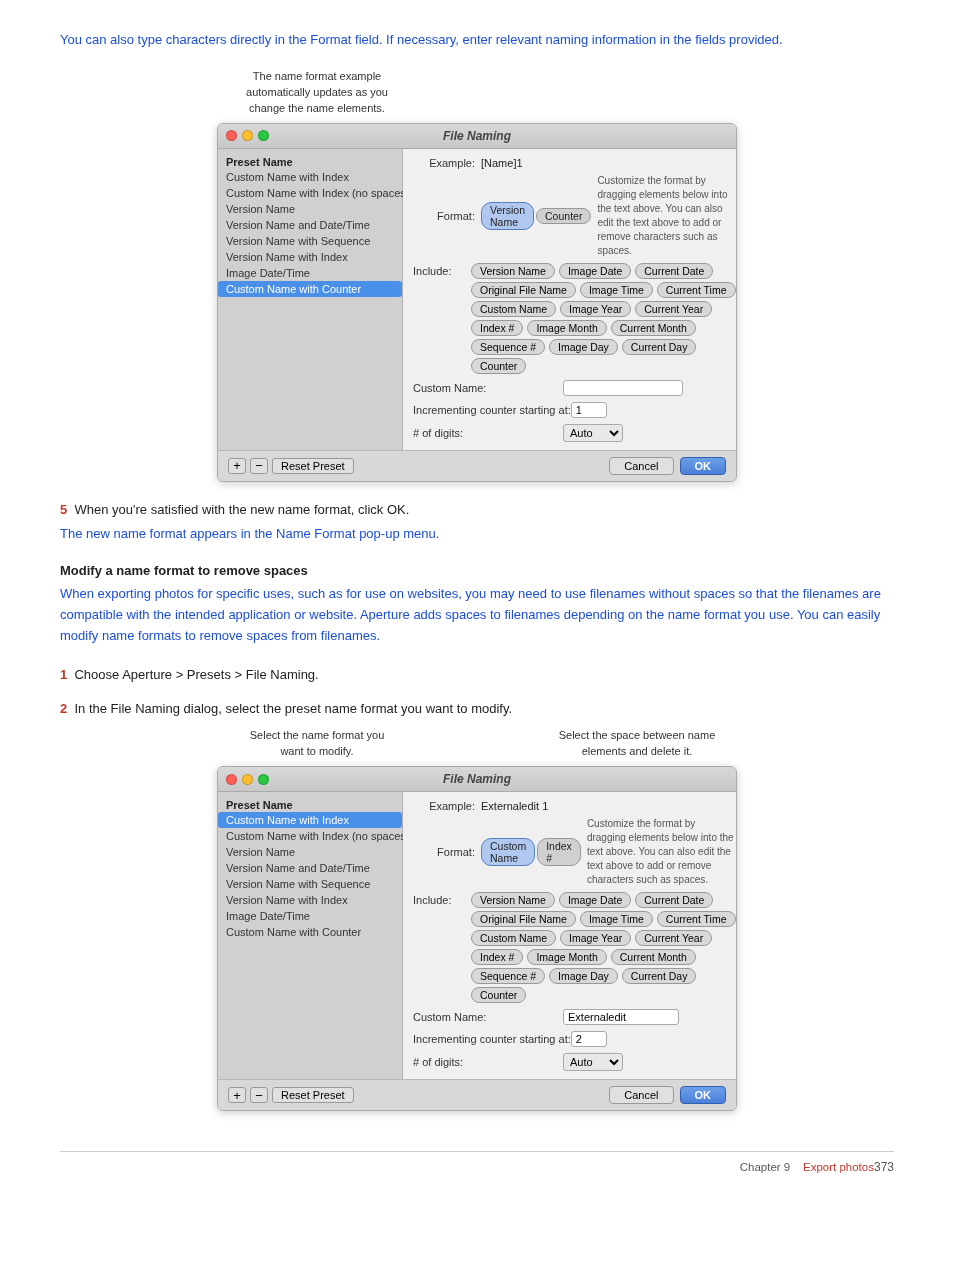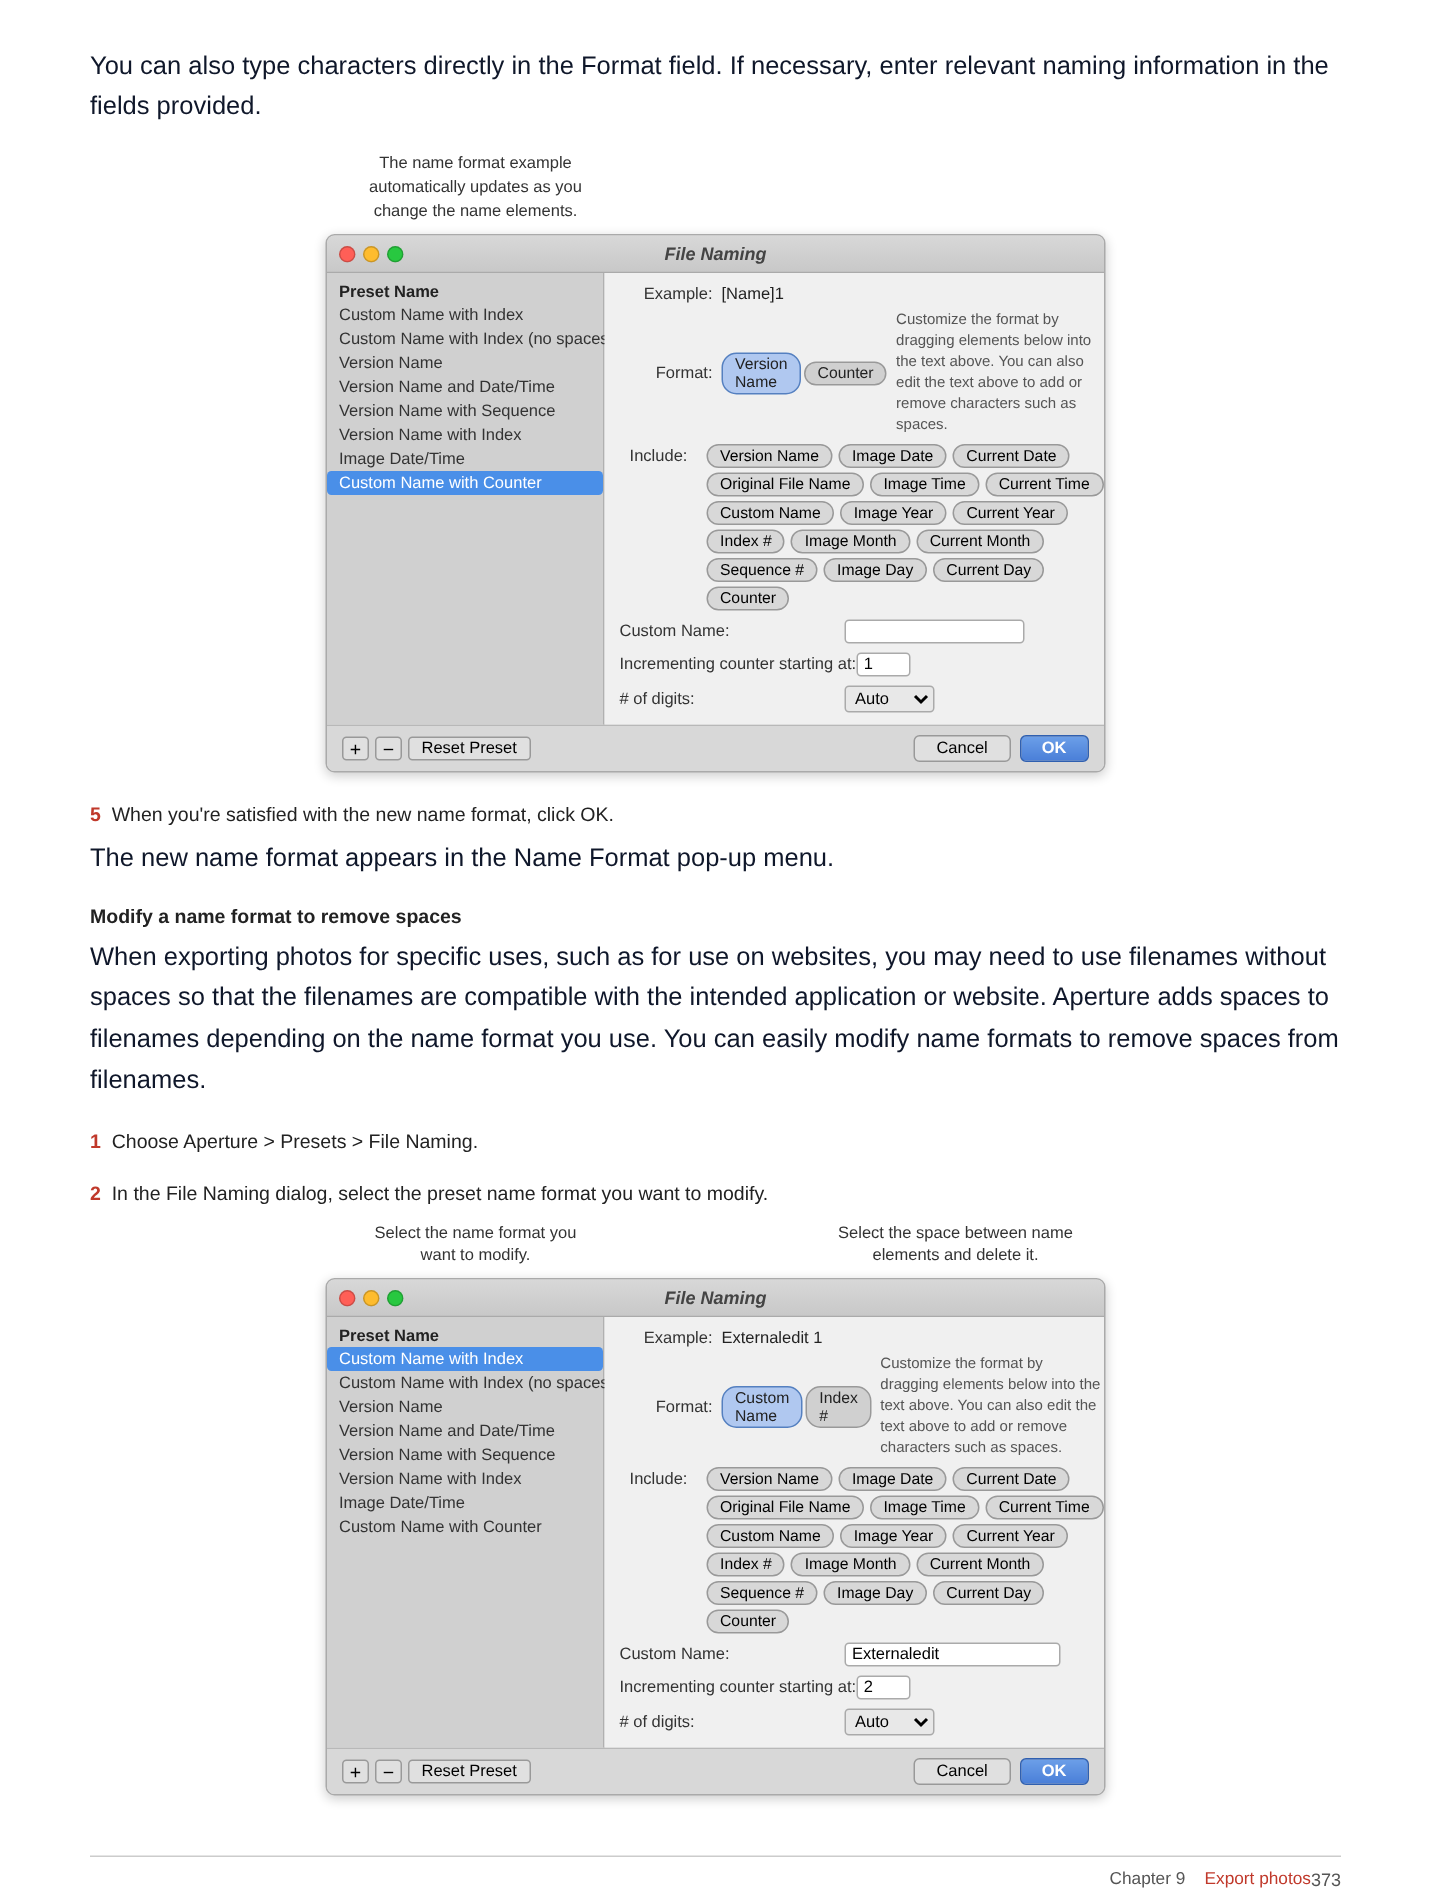--- a/index.html
+++ b/index.html
@@ -8,23 +8,23 @@
       font-family: "Helvetica Neue", Helvetica, Arial, sans-serif;
       font-size: 13px;
       color: #222;
       width: 954px;
       min-height: 1265px;
       padding: 30px 60px 40px 60px;
     }
 
     
     .body-text {
-      font-size: 17px;
+      font-size: 13px;
       line-height: 1.6;
-      color: #0f172a;
+      color: #1d4ed8;
       margin-bottom: 18px;
     }
 
     
     .mac-window {
       border: 1px solid #aaa;
       border-radius: 6px;
       background: #e8e8e8;
       box-shadow: 0 2px 8px rgba(0,0,0,0.2);
       margin: 4px auto 18px auto;
@@ -294,21 +294,21 @@
     }
 
     .include-row {
       display: flex;
       align-items: flex-start;
       margin-bottom: 3px;
       font-size: 11px;
     }
     .include-label {
       min-width: 58px;
-      text-align: center;
+      text-align: left;
       padding-right: 6px;
       color: #333;
       padding-top: 2px;
     }
     .include-buttons {
       display: flex;
       flex-direction: column;
       gap: 3px;
     }
     .include-row-inner {
@@ -526,21 +526,21 @@
             <button class="include-btn">Current Day</button>
           </div>
           <div class="include-row-inner">
             <button class="include-btn">Counter</button>
           </div>
         </div>
       </div>
 
       <div class="field-row">
         <span class="field-label">Custom Name:</span>
-        <input class="text-input" type="text" style="width: 144px;" value="Externaledit">
+        <input class="text-input" type="text" style="width: 116px;" value="Externaledit">
       </div>
 
       <div class="field-row">
         <span class="field-label">Incrementing counter starting at:</span>
         <input class="text-input" type="text" value="2" style="width: 36px;">
       </div>
 
       <div class="field-row">
         <span class="field-label"># of digits:</span>
         <select class="select-input">

